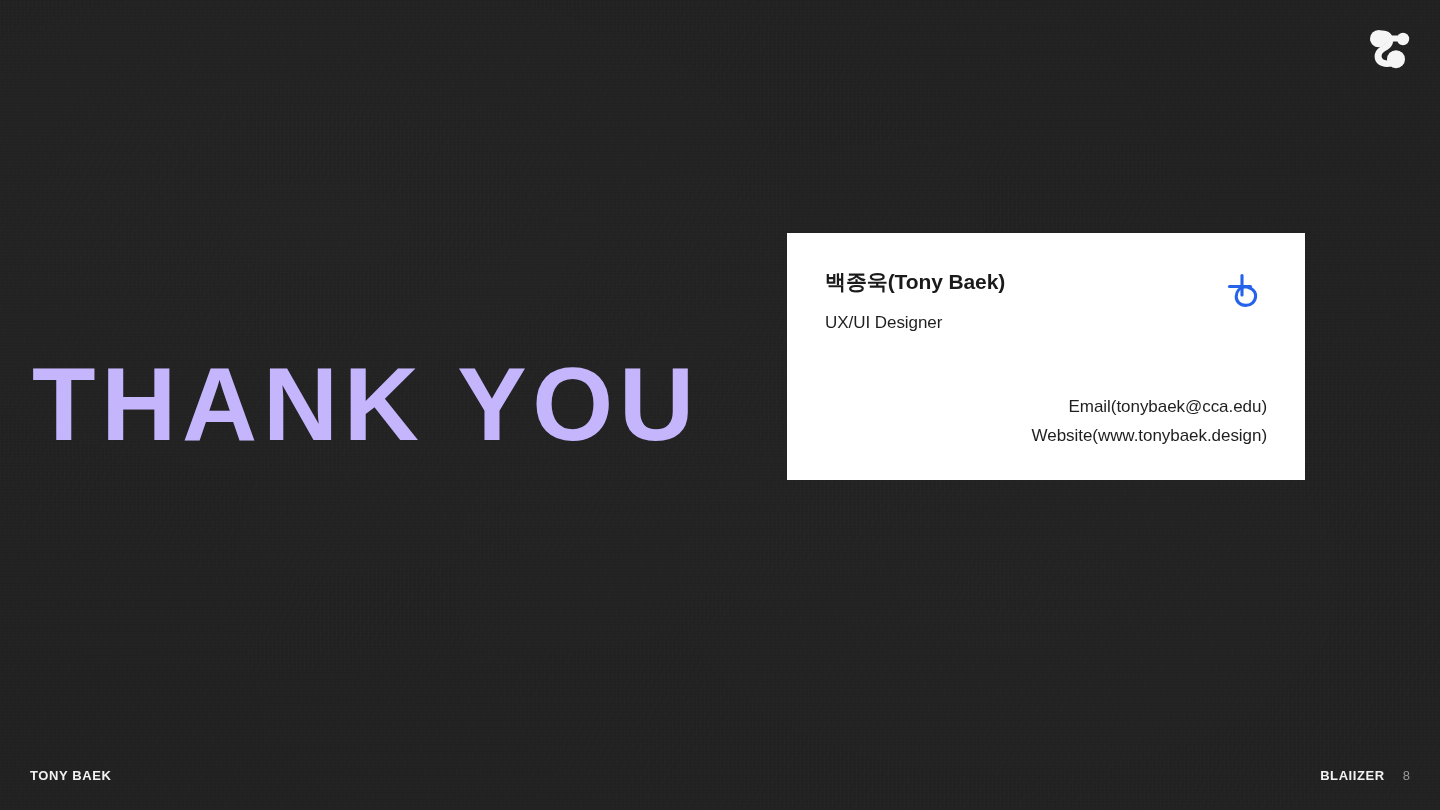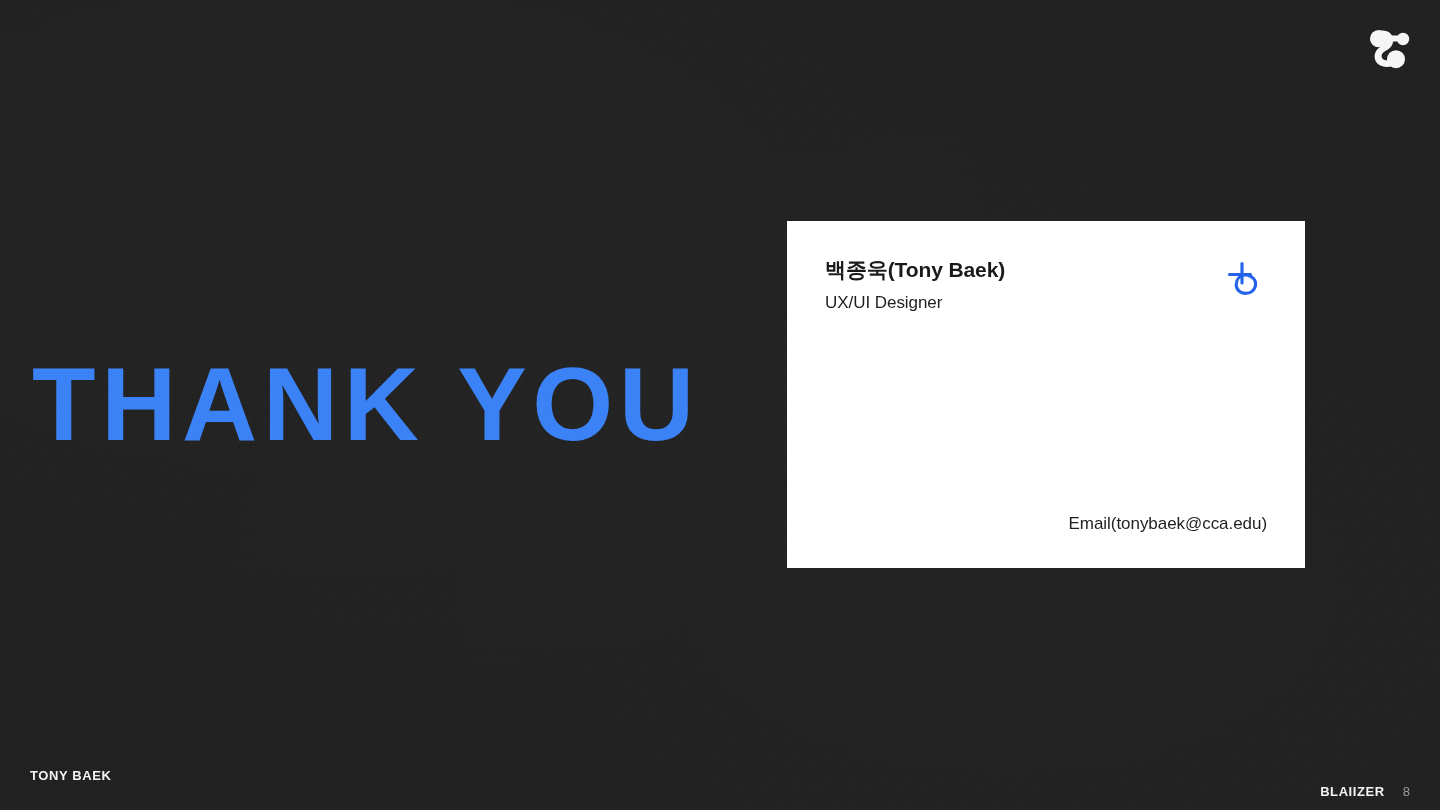--- a/index.html
+++ b/index.html
@@ -44,31 +44,31 @@
   
   .headline {
     position: absolute;
     left: 32px;
     top: 352px;
     font-size: 104px;
     font-weight: 700;
     line-height: 1;
     letter-spacing: 0.055em;
     white-space: nowrap;
-    color: #3b82f6;
+    color: #c4b5fd;
     z-index: 3;
   }
 
   
   .card {
     position: absolute;
     left: 787px;
-    top: 221px;
+    top: 233px;
     width: 518px;
-    height: 347px;
+    height: 247px;
     background: #ffffff;
     z-index: 3;
     box-sizing: border-box;
     padding: 36px 38px 30px 38px;
     display: flex;
     flex-direction: column;
   }
   .card-head {
     display: flex;
     align-items: flex-start;
@@ -79,21 +79,21 @@
     font-weight: 700;
     color: #1a1a1a;
     line-height: 1.25;
     letter-spacing: -0.005em;
   }
   .card-role {
     font-size: 17px;
     font-weight: 400;
     color: #1f1f1f;
     line-height: 1.3;
-    margin-top: 9px;
+    margin-top: 17px;
     letter-spacing: -0.003em;
   }
   .card-mark {
     width: 40px;
     height: 42px;
     flex: 0 0 auto;
     margin-top: 2px;
     margin-right: 2px;
   }
   .card-spacer { flex: 1 1 auto; }
@@ -130,21 +130,21 @@
     color: #f2f2f2;
     font-weight: 700;
   }
   .footer-project {
     color: #9a9a9a;
     font-weight: 400;
   }
   .footer-right {
     position: absolute;
     right: 30px;
-    top: 16px;
+    top: 0;
     display: flex;
     align-items: flex-end;
     gap: 18px;
     white-space: nowrap;
   }
   .footer-brand {
     color: #f2f2f2;
     font-weight: 700;
   }
   .footer-page {
@@ -194,20 +194,21 @@
                      C15.2 34.4 11.2 30.6 11.2 25.4 C11.2 20.2 15.0 16.6 19.6 15.7"></path>
           </g>
         </svg>
       </div>
     </div>
 
     <div class="card-spacer"></div>
 
     <div class="card-contact">
       <div>Email(tonybaek@cca.edu)</div>
+      <div>Website(www.tonybaek.design)</div>
     </div>
   </div>
 
   <div class="footer">
     <div class="footer-left">
       <span class="footer-author">TONY BAEK</span>
     </div>
     <div class="footer-right">
       <span class="footer-brand">BLAIIZER</span>
       <span class="footer-page">8</span>

